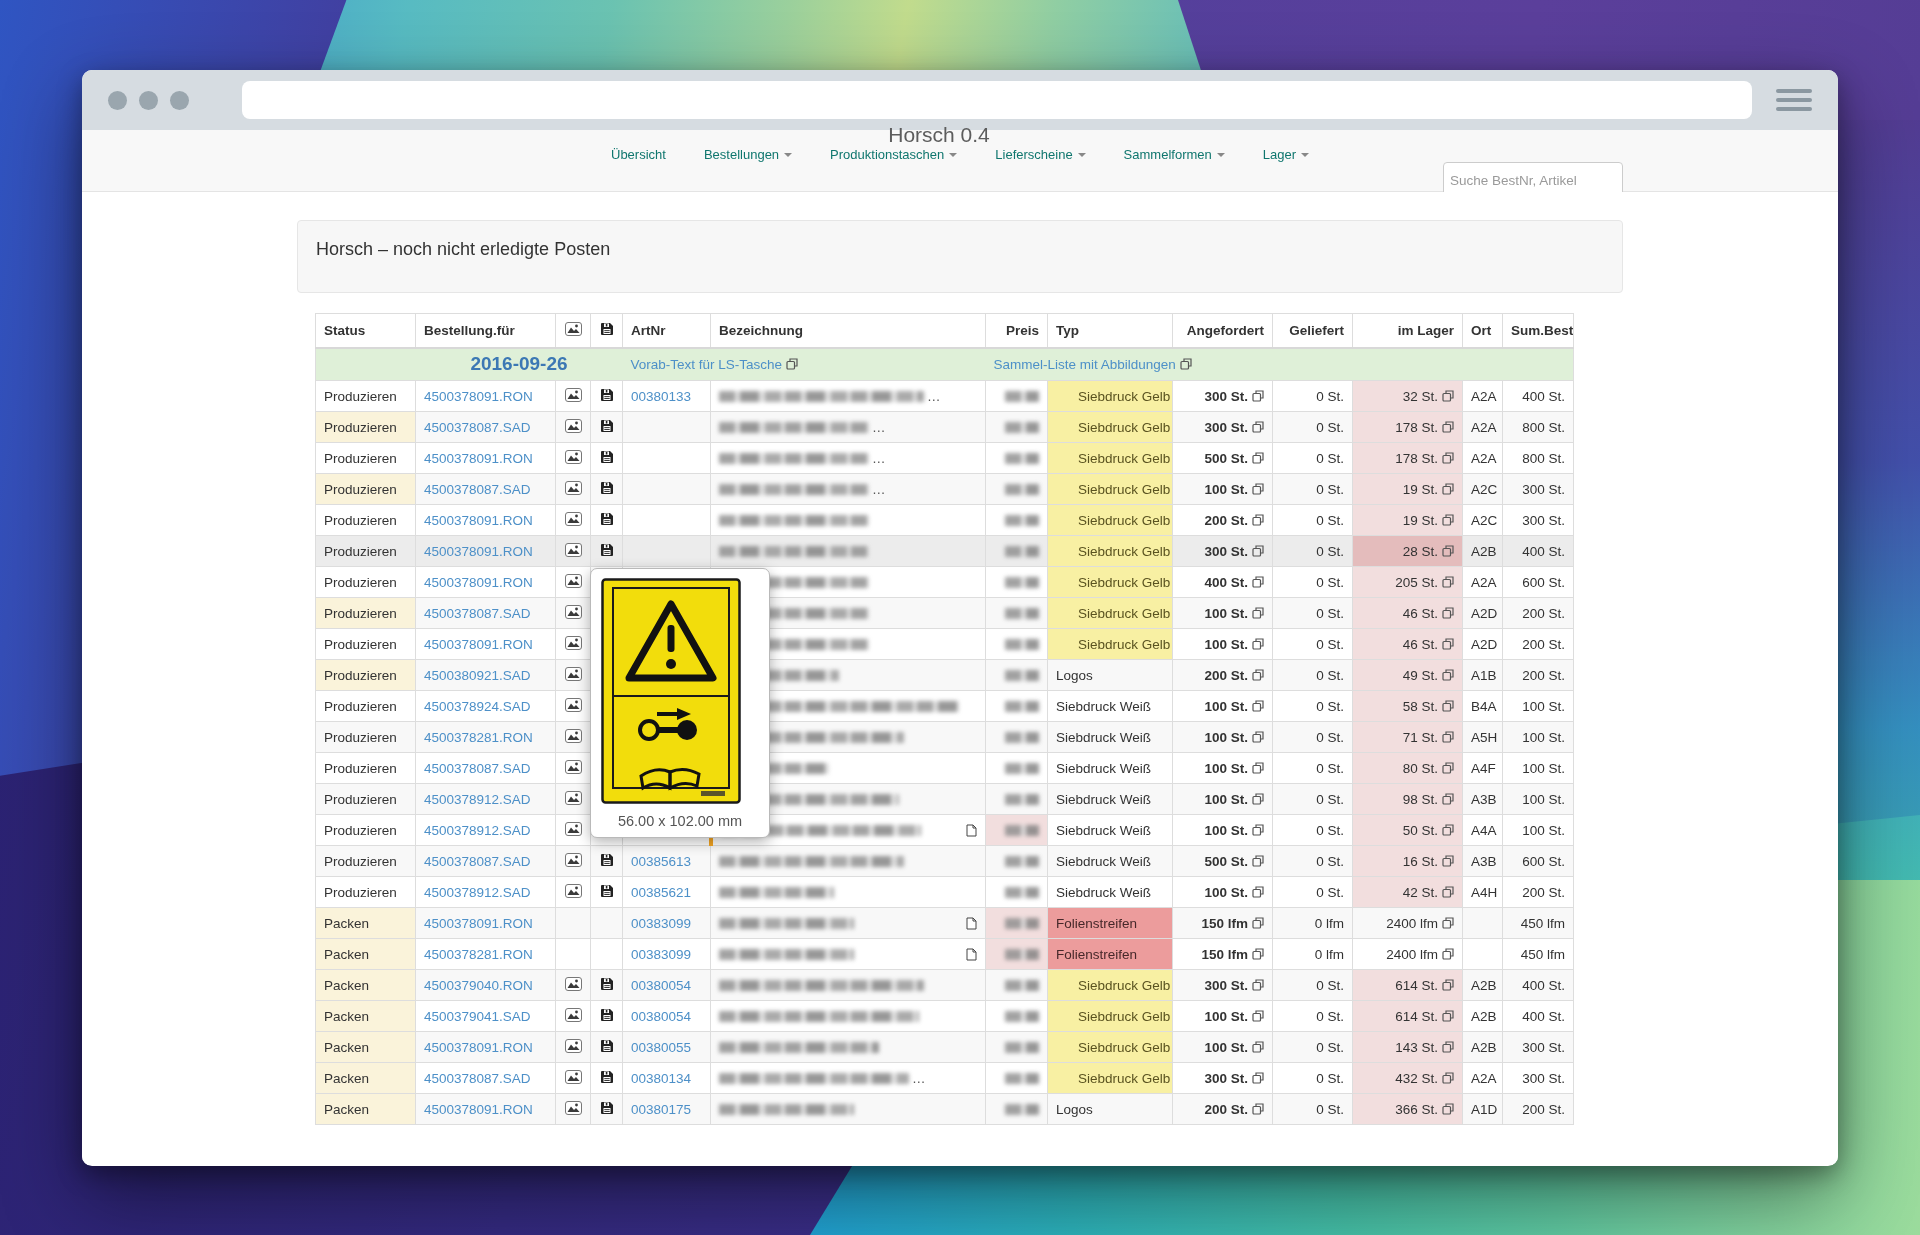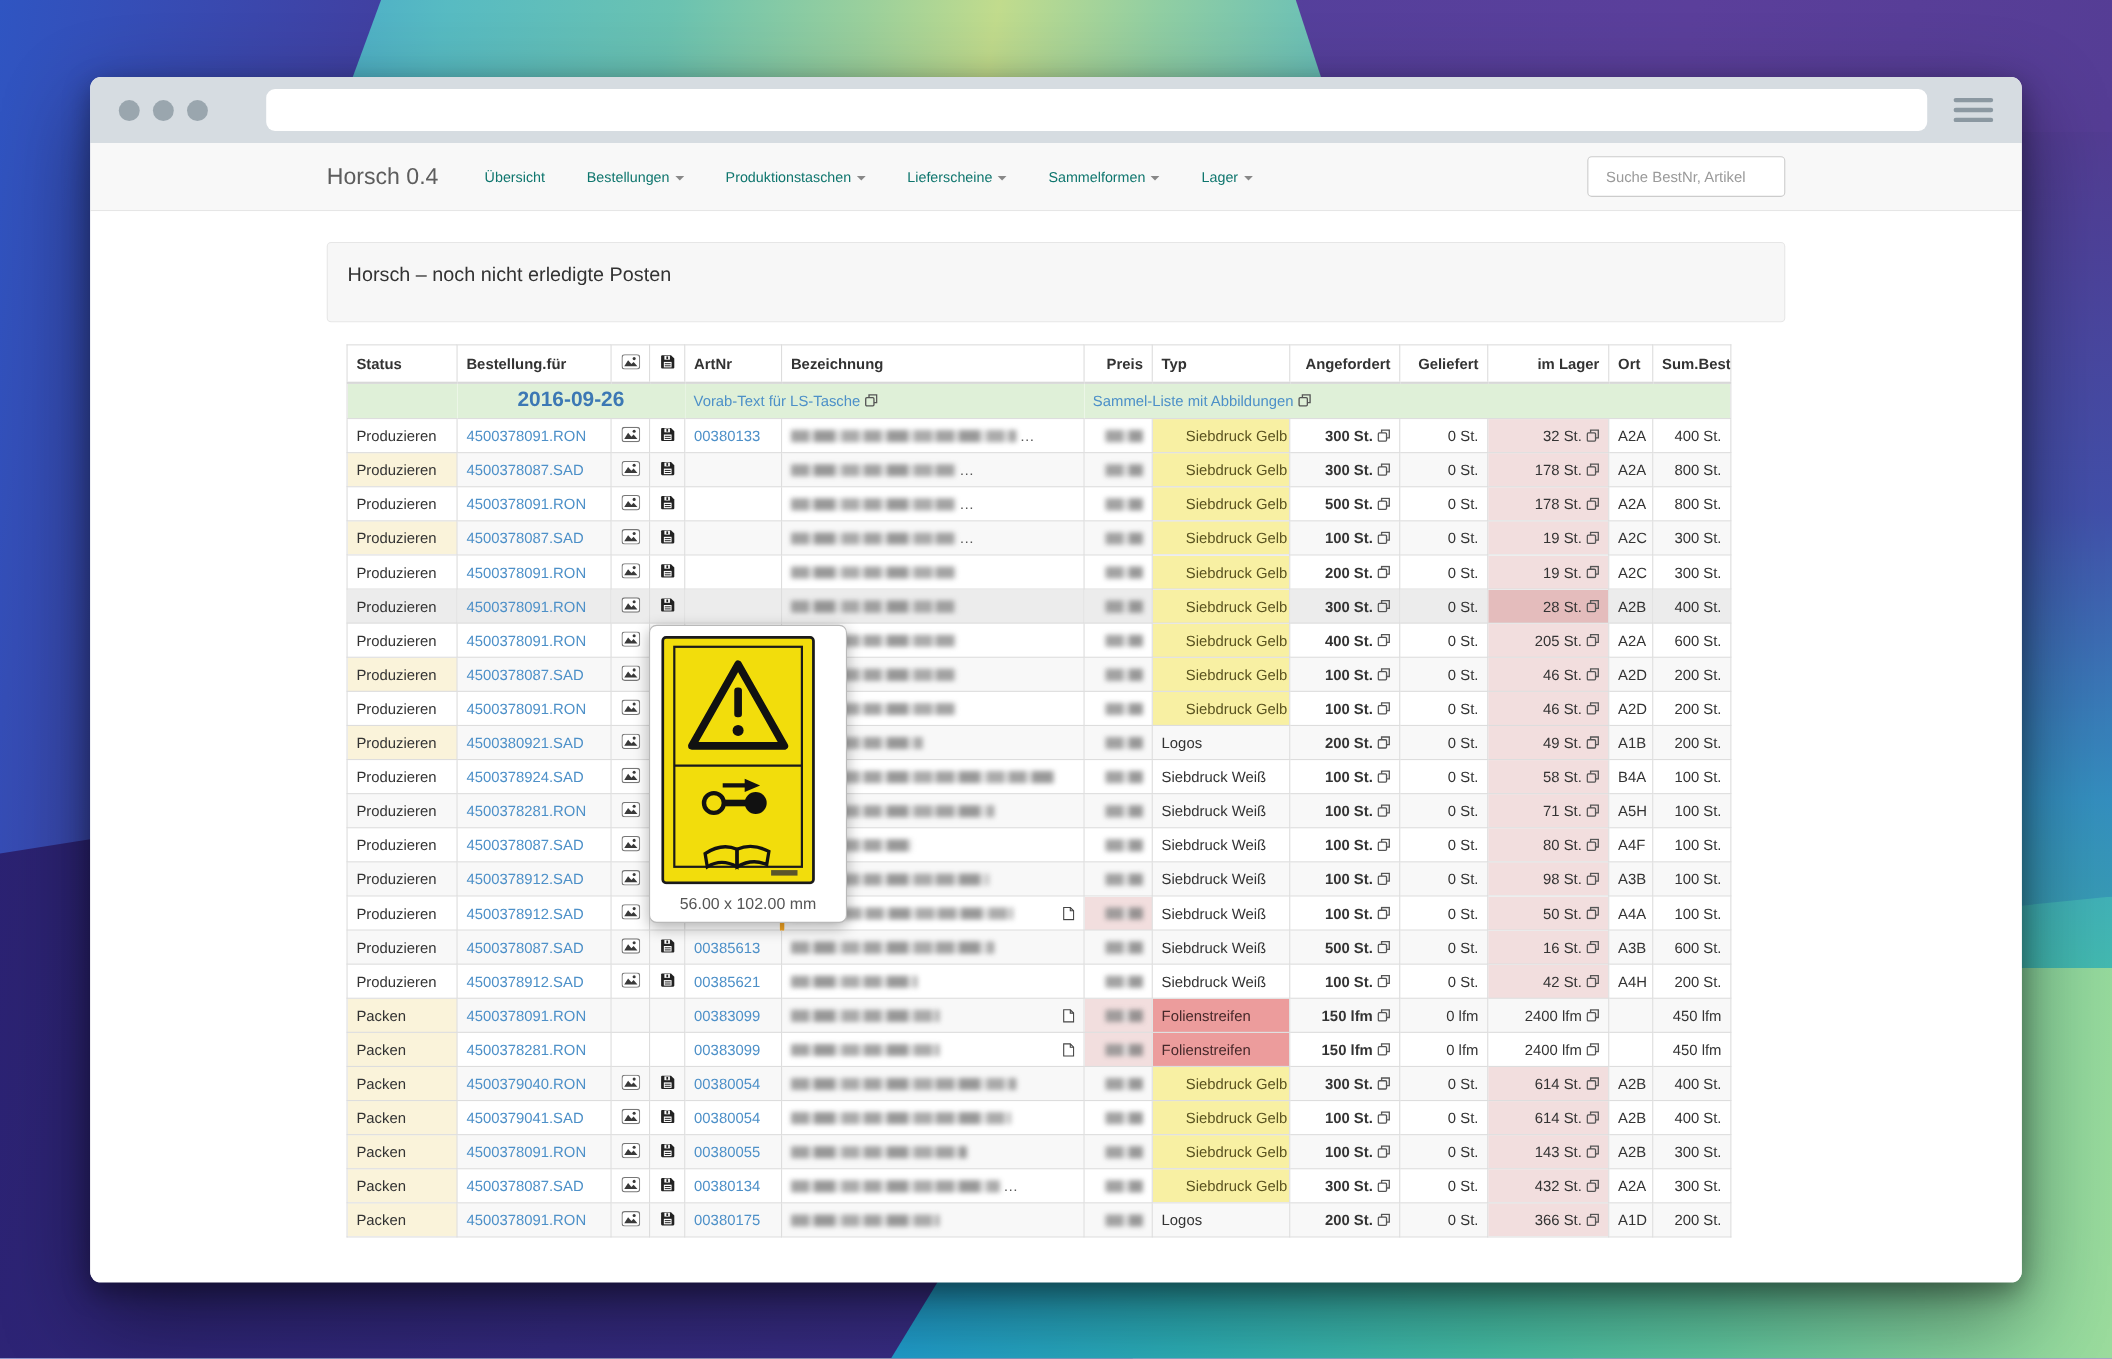--- a/index.html
+++ b/index.html
@@ -24,27 +24,27 @@
     border-radius:10px; box-shadow:0 30px 80px rgba(0,0,0,.45), 0 8px 24px rgba(0,0,0,.35); overflow:hidden; }
   .chrome { height:60px; background:#d6dce1; display:flex; align-items:center; padding:0 26px; }
   .dots { display:flex; gap:12px; width:120px; }
   .dot { width:19px; height:19px; border-radius:50%; background:#9aa6ae; }
   .urlbar { flex:1; height:38px; background:#fff; border-radius:8px; margin:0 24px 0 14px; }
   .hamburger { width:36px; display:flex; flex-direction:column; gap:5px; }
   .hamburger span { display:block; height:4px; border-radius:2px; background:#8b98a1; }
 
   
   .navbar { height:62px; background:#f8f8f8; border-bottom:1px solid #e4e4e4; display:flex; align-items:center; }
-  .nav-inner { width:1326px; margin:0 auto; display:flex; align-items:center; }
+  .nav-inner { width:1326px; margin:0 auto; display:flex; align-items:center;flex-direction:column; }
   .brand { font-size:21px; color:#5d5d5d; margin-right:42px; }
   .nav-items { display:flex; align-items:center; gap:38px; }
   .nav-item { font-size:13px; color:#0f766e; text-decoration:none; cursor:pointer; white-space:nowrap; }
   .caret { display:inline-block; margin-left:5px; width:0; height:0; border-left:4px solid transparent; border-right:4px solid transparent; border-top:4px solid #888; vertical-align:middle; }
   .nav-search { margin-left:auto; }
-  .nav-search input { width:180px; height:37px; border:1px solid #ccc; border-radius:4px; padding:0 16px; font-size:13.5px; color:#0f172a; font-family:"Liberation Sans",sans-serif; background:#fff; }
+  .nav-search input { width:180px; height:37px; border:1px solid #ccc; border-radius:4px; padding:0 6px; font-size:13.5px; color:#0f172a; font-family:"Liberation Sans",sans-serif; background:#fff; }
   .nav-search input::placeholder { color:#9a9a9a; }
 
   
   .content { position:relative; background:#fff; height:973px; }
   .container { width:1326px; margin:0 auto; padding-top:28px; }
   .panel { background:#f7f7f7; border:1px solid #e6e6e6; border-radius:4px; padding:18px 6px 16px 18px; }
   .panel-title { font-size:18px; color:#333; margin-bottom:16px; }
   .filter-row { display:flex; align-items:center; }
   .filter-label { font-size:13.5px; color:#333; margin-right:9px; }
   .btn { background:#3d80c0; border:1px solid #30699f; color:#fff; font-size:13.5px; padding:6px 11px; border-radius:4px; margin-right:8px; cursor:pointer; font-family:"Liberation Sans",sans-serif; }

